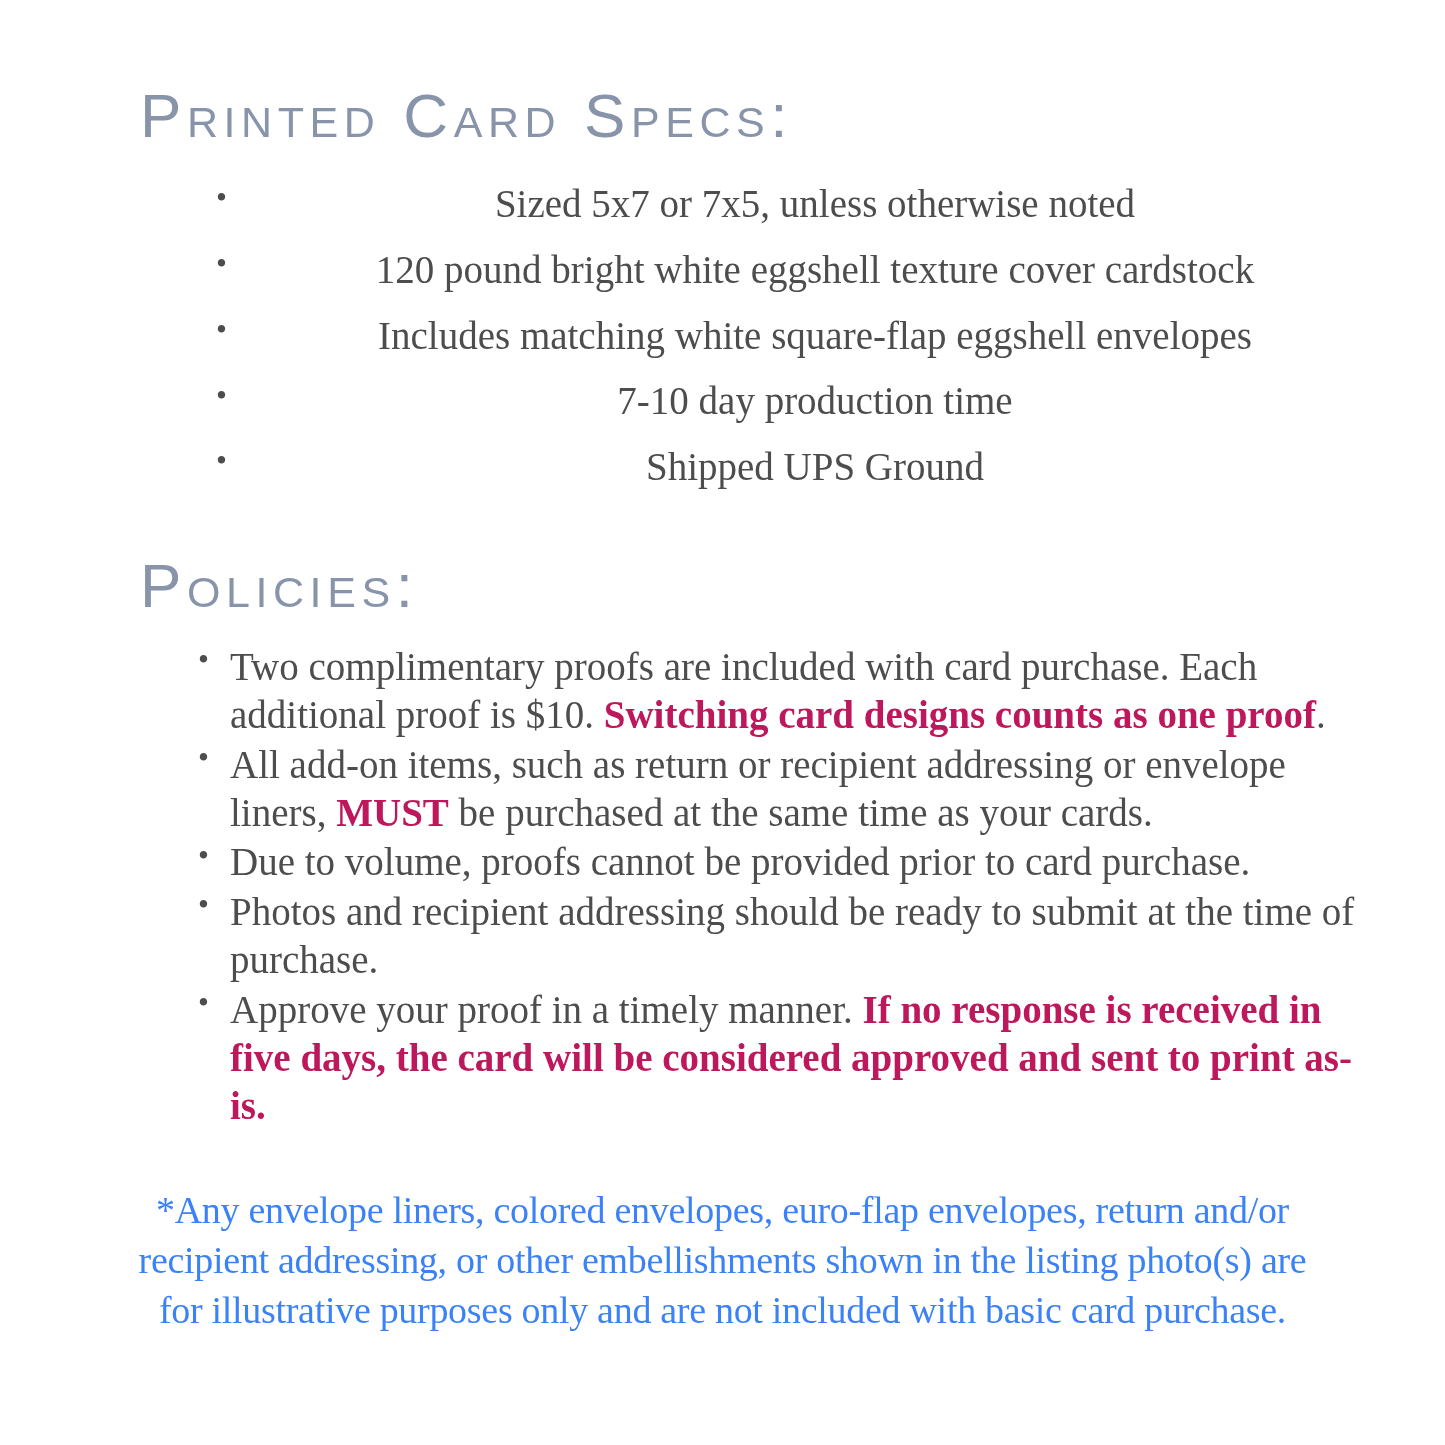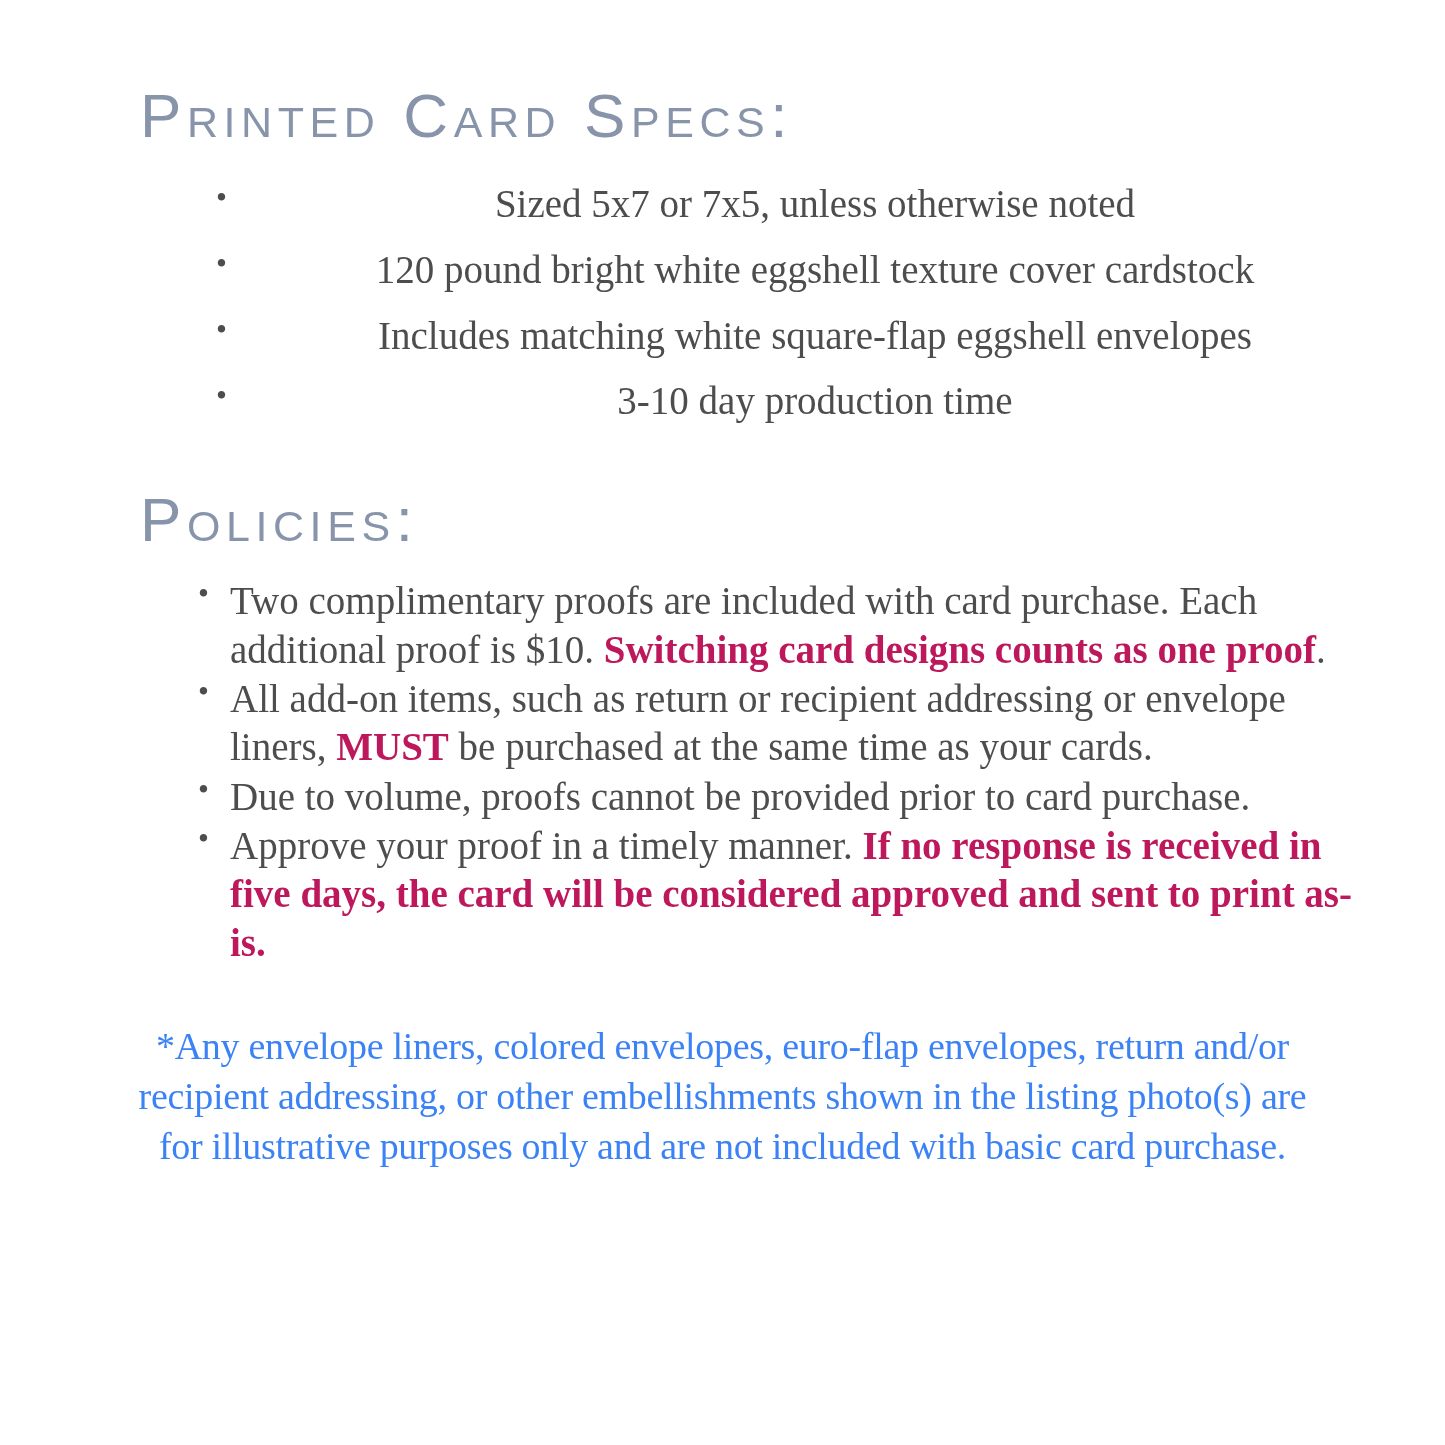--- a/index.html
+++ b/index.html
@@ -89,27 +89,29 @@
 <body>
 
 <main class="sheet">
 
   <h1 class="section-heading">Printed Card Specs:</h1>
 
   <ul class="bullet-list specs-list">
       <li><span>Sized 5x7 or 7x5, unless otherwise noted</span></li>
       <li><span>120 pound bright white eggshell texture cover cardstock</span></li>
       <li><span>Includes matching white square-flap eggshell envelopes</span></li>
-      <li><span>3-10 day production time</span></li>
+      <li><span>7-10 day production time</span></li>
+      <li><span>Shipped UPS Ground</span></li>
     </ul>
 
   <h1 class="section-heading second">Policies:</h1>
 
   <ul class="bullet-list policies-list">
       <li><span>Two complimentary proofs are included with card purchase. Each additional proof is $10. </span><span class="run-bold">Switching card designs counts as one proof</span><span>.</span></li>
       <li><span>All add-on items, such as return or recipient addressing or envelope liners, </span><span class="run-bold">MUST</span><span> be purchased at the same time as your cards.</span></li>
       <li><span>Due to volume, proofs cannot be provided prior to card purchase.</span></li>
+      <li><span>Photos and recipient addressing should be ready to submit at the time of purchase.</span></li>
       <li><span>Approve your proof in a timely manner. </span><span class="run-bold">If no response is received in five days, the card will be considered approved and sent to print as-is.</span></li>
     </ul>
 
   <p class="disclaimer">*Any envelope liners, colored envelopes, euro-flap envelopes, return and/or recipient addressing, or other embellishments shown in the listing photo(s) are for illustrative purposes only and are not included with basic card purchase.</p>
 
 </main>
 
 </body></html>

